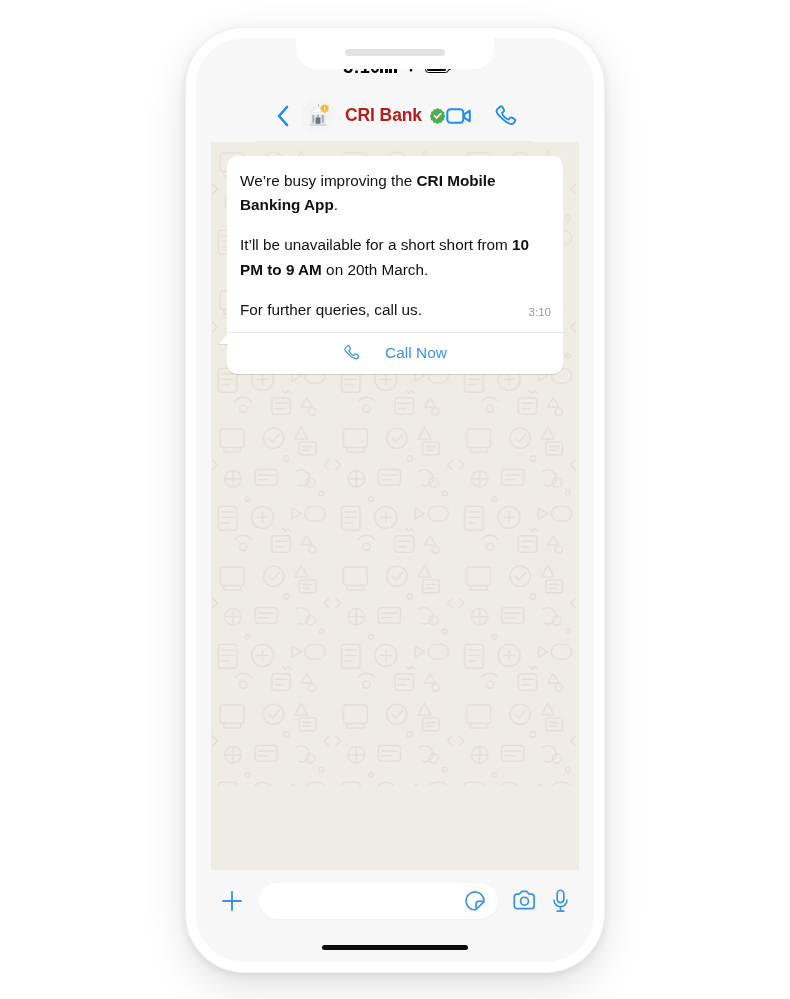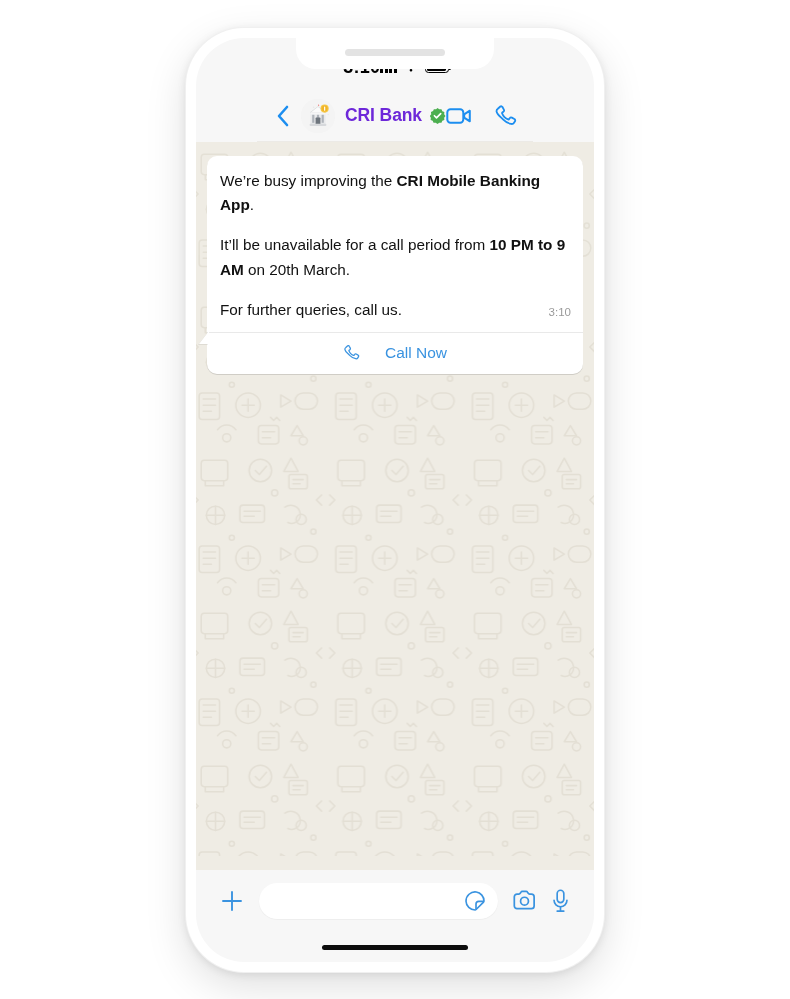--- a/index.html
+++ b/index.html
@@ -166,21 +166,21 @@
     background: #f2f2f2;
     position: relative;
     display: flex;
     align-items: center;
     justify-content: center;
     overflow: visible;
   }
   .contact-name {
     font-size: 17.5px;
     font-weight: bold;
-    color: #6d28d9;
+    color: #b91c1c;
     letter-spacing: -0.1px;
     white-space: nowrap;
   }
   .verified {
     margin-left: 7px;
     flex: 0 0 auto;
     display: flex;
     align-items: center;
   }
   .header-spacer { flex: 1 1 auto; }
@@ -204,21 +204,21 @@
   .wallpaper {
     position: absolute;
     inset: 0;
     opacity: 0.5;
     pointer-events: none;
   }
 
   
   .bubble {
     position: relative;
-    width: 376px;
+    width: 336px;
     background: #ffffff;
     border-radius: 10px;
     border-top-left-radius: 10px;
     box-shadow: 0 1px 0.5px rgba(0,0,0,0.13);
     overflow: visible;
     z-index: 2;
   }
   .bubble::after {
     content: "";
     position: absolute;
@@ -445,21 +445,21 @@
         <rect x="0" y="0" width="400" height="700" fill="#efece4"></rect>
         <rect x="0" y="0" width="400" height="700" fill="url(#doodles)"></rect>
       </svg>
 
       <div class="bubble">
         <div class="bubble-text">
           <p>
             <span>We’re busy improving the </span><b>CRI Mobile Banking App</b><span>.</span>
           </p>
           <p>
-            <span>It’ll be unavailable for a call period from </span><b>10 PM to 9 AM</b><span> on 20th March.</span>
+            <span>It’ll be unavailable for a short short from </span><b>10 PM to 9 AM</b><span> on 20th March.</span>
           </p>
           <p class="last-line">
             <span>For further queries, call us.</span>
             <span class="msg-time">3:10</span>
           </p>
         </div>
         <div class="bubble-divider"></div>
         <div class="call-action">
           <svg width="17" height="17" viewBox="0 0 24 24">
             <path d="M6.6 2.6c.8-.5 1.8-.2 2.2.6l1.5 2.7c.4.7.2 1.6-.5 2.1l-1.2.9c-.2.2-.3.5-.2.8.5 1.4 1.4 2.8 2.5 3.9 1.1 1.1 2.5 2 3.9 2.5.3.1.6 0 .8-.2l.9-1.2c.5-.7 1.4-.9 2.1-.5l2.7 1.5c.8.4 1.1 1.4.6 2.2l-1 1.6c-.6 1-1.8 1.5-3 1.3-3-.5-6-2.3-8.5-4.8S3.2 10.9 2.7 7.9c-.2-1.2.3-2.4 1.3-3z" stroke="#3a93e0" stroke-width="1.8" fill="none" stroke-linejoin="round"></path>

